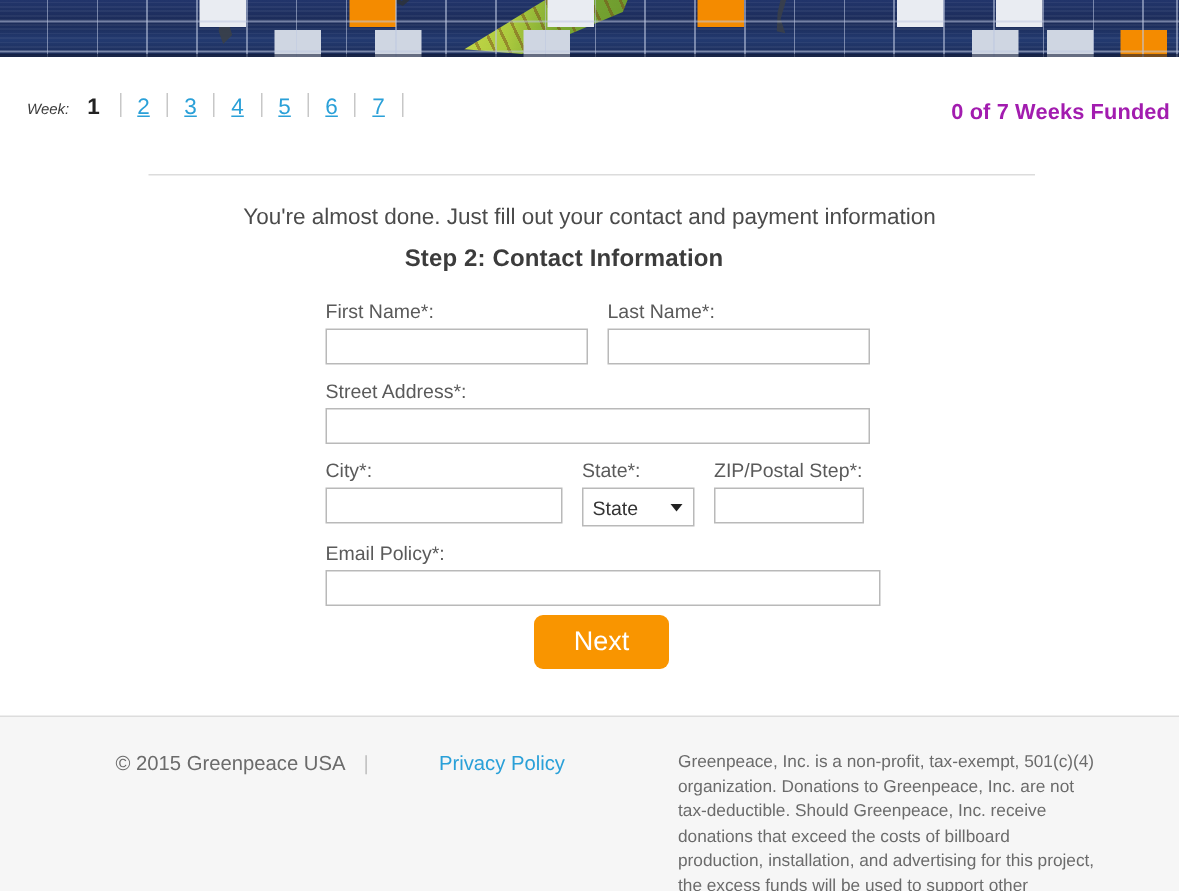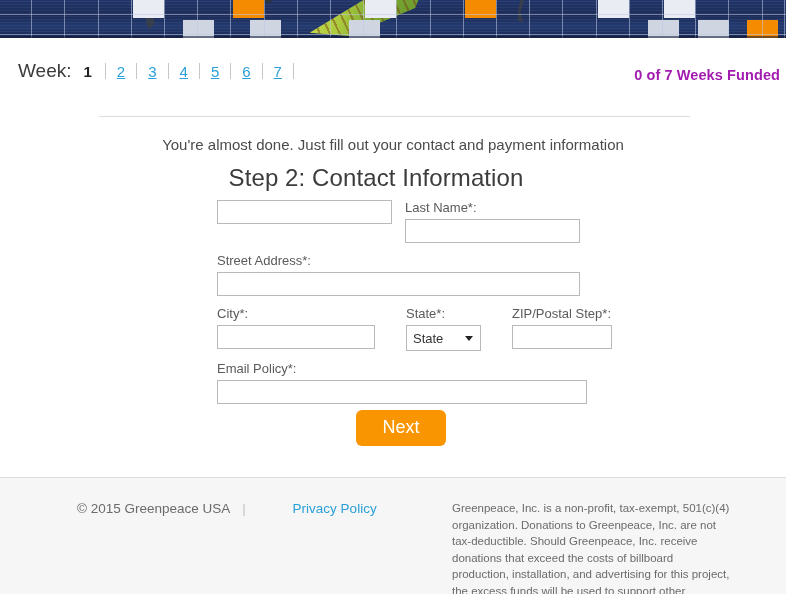--- a/index.html
+++ b/index.html
@@ -104,23 +104,24 @@
     width: 786px; height: 34px;
   }
   .week-label-group {
     position: absolute;
     left: 18px; top: 0;
     display: flex;
     align-items: baseline;
     height: 34px;
   }
   .week-word {
-    font-size: 19px;
+    font-size: 10px;
     color: #3b3b3b;
     margin-right: 10px;
+    font-style: italic;
   }
   .week-current {
     font-size: 15px;
     font-weight: bold;
     color: #222;
     padding: 0 2px;
   }
   .week-sep {
     display: inline-block;
     width: 1px;
@@ -160,22 +161,22 @@
     width: 786px;
     text-align: center;
     font-size: 15px;
     color: #4b4b4b;
   }
   .step-title {
     position: absolute;
     top: 164px; left: 0;
     width: 752px;
     text-align: center;
-    font-size: 24px;
-    font-weight: normal;
+    font-size: 16px;
+    font-weight: bold;
     color: #3c3c3c;
     letter-spacing: .1px;
   }
 
   
   .form {
     position: absolute;
     left: 217px; top: 200px;
     width: 370px;
   }
@@ -201,21 +202,21 @@
   .row { display: flex; }
   .row-1 { margin-bottom: 10px; }
   .grp-first { width: 175px; margin-right: 13px; }
   .grp-last  { width: 175px; }
   .grp-first .txt { width: 175px; }
   .grp-last  .txt { width: 175px; }
 
   .grp-street { width: 363px; margin-bottom: 10px; }
   .grp-street .txt { width: 363px; }
 
-  .row-3 { margin-bottom: 10px; gap: 18px; }
+  .row-3 { margin-bottom: 10px; }
   .grp-city { width: 158px; margin-right: 13px; }
   .grp-city .txt { width: 158px; }
   .grp-state { width: 75px; margin-right: 13px; }
   .grp-zip { width: 100px; }
   .grp-zip .txt { width: 100px; }
 
   .select-box {
     position: relative;
     width: 75px;
     height: 26px;
@@ -360,20 +361,21 @@
 
   <div class="top-divider"></div>
 
   <div class="intro">You're almost done. Just fill out your contact and payment information</div>
   <div class="step-title">Step 2: Contact Information</div>
 
   <form class="form">
 
     <div class="row row-1">
       <div class="grp-first">
+        <label class="field-label">First Name*:</label>
         <input class="txt" type="text" placeholder="" style="">
       </div>
       <div class="grp-last">
         <label class="field-label">Last Name*:</label>
         <input class="txt" type="text" placeholder="" style="">
       </div>
     </div>
 
     <div class="grp-street">
       <label class="field-label">Street Address*:</label>

